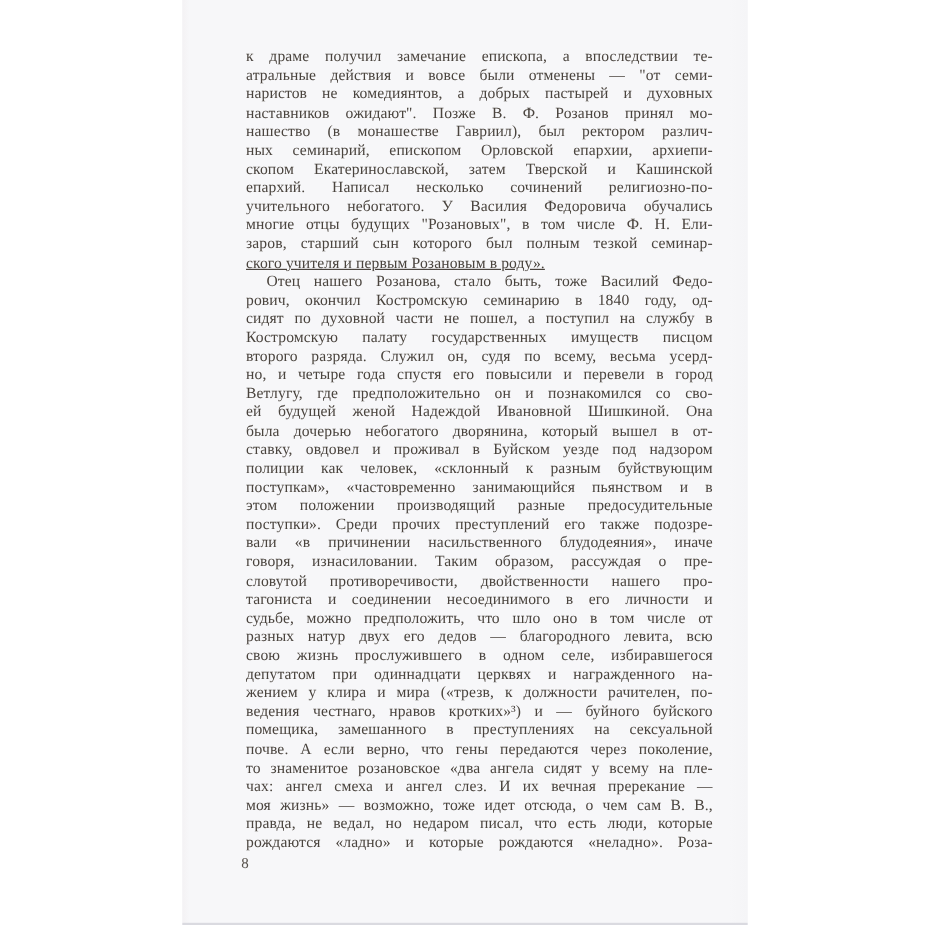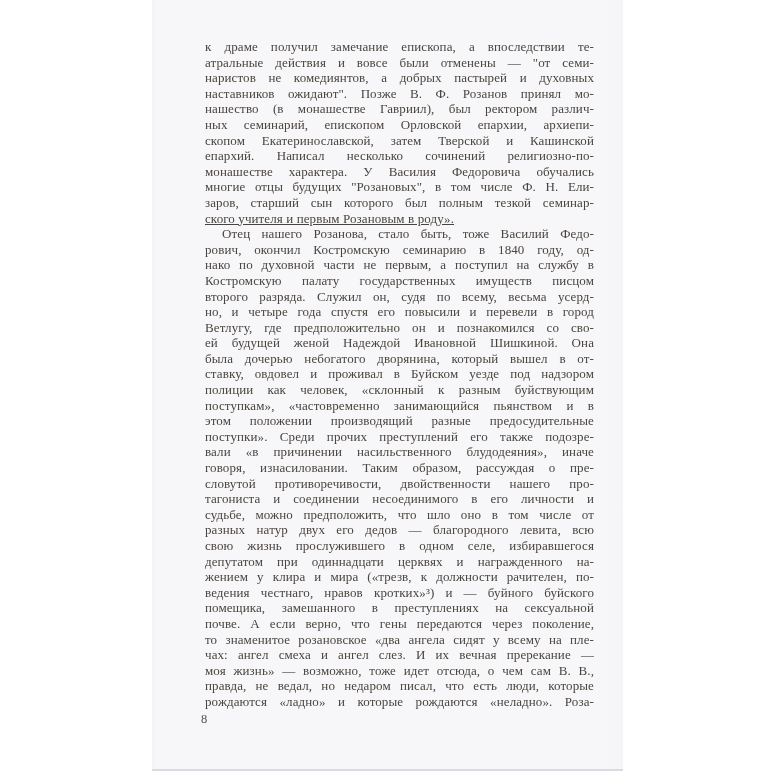--- a/index.html
+++ b/index.html
@@ -75,29 +75,29 @@
     <div class="textblock">
         <div class="para">
           <div class="line">к драме получил замечание епископа, а впоследствии те-</div>
           <div class="line">атральные действия и вовсе были отменены — "от семи-</div>
           <div class="line">наристов не комедиянтов, а добрых пастырей и духовных</div>
           <div class="line">наставников ожидают". Позже В. Ф. Розанов принял мо-</div>
           <div class="line">нашество (в монашестве Гавриил), был ректором различ-</div>
           <div class="line">ных семинарий, епископом Орловской епархии, архиепи-</div>
           <div class="line">скопом Екатеринославской, затем Тверской и Кашинской</div>
           <div class="line">епархий. Написал несколько сочинений религиозно-по-</div>
-          <div class="line">монашестве характера. У Василия Федоровича обучались</div>
+          <div class="line">учительного небогатого. У Василия Федоровича обучались</div>
           <div class="line">многие отцы будущих "Розановых", в том числе Ф. Н. Ели-</div>
           <div class="line">заров, старший сын которого был полным тезкой семинар-</div>
           <div class="line last">ского учителя и первым Розановым в роду».</div>
         </div>
         <div class="para indent">
           <div class="line">Отец нашего Розанова, стало быть, тоже Василий Федо-</div>
           <div class="line">рович, окончил Костромскую семинарию в 1840 году, од-</div>
-          <div class="line">нако по духовной части не первым, а поступил на службу в</div>
+          <div class="line">сидят по духовной части не пошел, а поступил на службу в</div>
           <div class="line">Костромскую палату государственных имуществ писцом</div>
           <div class="line">второго разряда. Служил он, судя по всему, весьма усерд-</div>
           <div class="line">но, и четыре года спустя его повысили и перевели в город</div>
           <div class="line">Ветлугу, где предположительно он и познакомился со сво-</div>
           <div class="line">ей будущей женой Надеждой Ивановной Шишкиной. Она</div>
           <div class="line">была дочерью небогатого дворянина, который вышел в от-</div>
           <div class="line">ставку, овдовел и проживал в Буйском уезде под надзором</div>
           <div class="line">полиции как человек, «склонный к разным буйствующим</div>
           <div class="line">поступкам», «частовременно занимающийся пьянством и в</div>
           <div class="line">этом положении производящий разные предосудительные</div>

